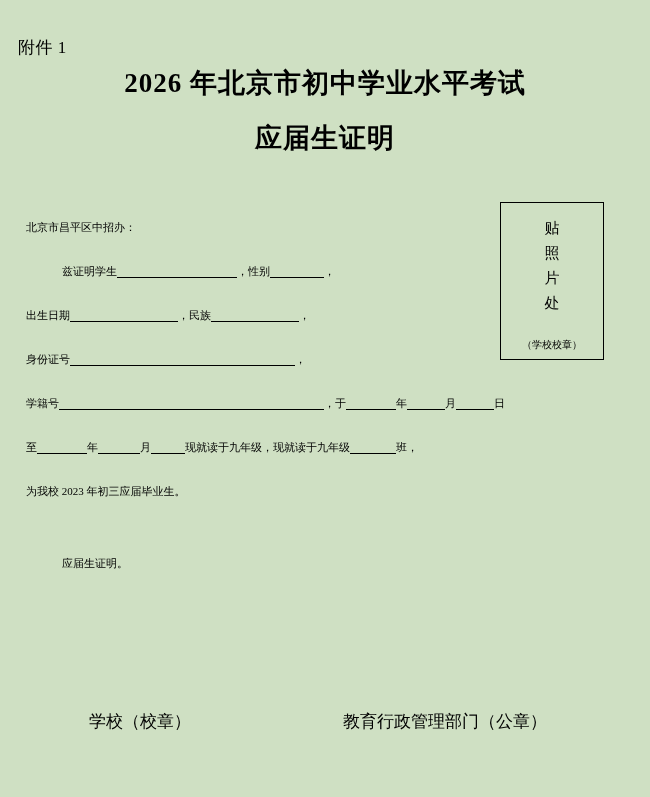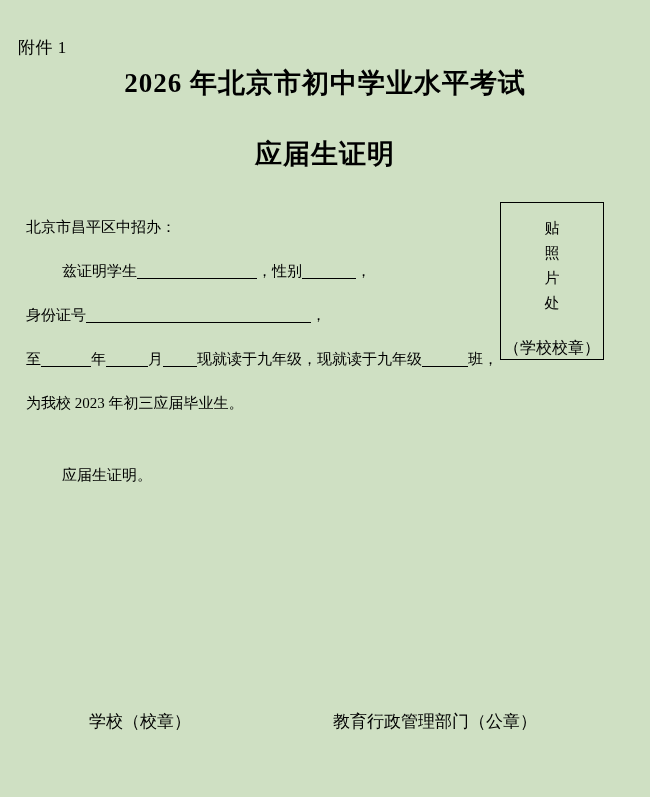--- a/index.html
+++ b/index.html
@@ -37,28 +37,28 @@
     text-align: center;
   }
   .title-line {
     font-size: 27px;
     font-weight: bold;
     letter-spacing: 1px;
     line-height: 1.0;
     font-family: "Liberation Serif", serif;
   }
   .title-line.second {
-    margin-top: 44px;
+    margin-top: 28px;
   }
   .body-block {
     position: absolute;
     left: 26px;
     top: 205px;
     width: 600px;
-    font-size: 15px;
+    font-size: 11px;
     line-height: 44px;
     font-family: "Liberation Serif", serif;
   }
   .line {
     white-space: nowrap;
   }
   .indent {
     display: inline-block;
     width: 36px;
   }
@@ -96,42 +96,42 @@
     font-size: 15px;
     line-height: 25px;
     margin-top: 0;
     font-family: "Liberation Serif", serif;
   }
   .photo-box .ch.first {
     margin-top: 13px;
   }
   .photo-box .seal {
     display: block;
-    font-size: 16px;
+    font-size: 10px;
     margin-top: 22px;
     font-family: "Liberation Serif", serif;
   }
   .footer {
     position: absolute;
     left: 0;
     top: 710px;
     width: 650px;
     font-size: 17px;
     font-family: "Liberation Serif", serif;
   }
   .footer .school {
     position: absolute;
     left: 78px;
     top: 0;
     white-space: nowrap;
     margin-left: 11px;
   }
   .footer .dept {
     position: absolute;
-    left: 333px;
+    left: 343px;
     top: 0;
     white-space: nowrap;
   }
 </style>
 </head>
 <body>
 
 <div class="page">
 
   <div class="attachment-label">附件 1</div>
@@ -144,25 +144,31 @@
   <div class="body-block">
 
     <div class="line">
       <span>北京市昌平区中招办：</span>
     </div>
 
     <div class="line">
       <span class="indent"></span><span>兹证明学生</span><span class="blank w120"></span><span>，性别</span><span class="blank w54"></span><span>，</span>
     </div>
 
+    <div class="line">
+      <span>出生日期</span><span class="blank w108"></span><span>，民族</span><span class="blank w88"></span><span>，</span>
+    </div>
 
     <div class="line">
       <span>身份证号</span><span class="blank w225"></span><span>，</span>
     </div>
 
+    <div class="line">
+      <span>学籍号</span><span class="blank w265"></span><span>，于</span><span class="blank w50"></span><span>年</span><span class="blank w38"></span><span>月</span><span class="blank w38"></span><span>日</span>
+    </div>
 
     <div class="line">
       <span>至</span><span class="blank w50"></span><span>年</span><span class="blank w42"></span><span>月</span><span class="blank w34"></span><span>现就读于九年级，现就读于九年级</span><span class="blank w46"></span><span>班，</span>
     </div>
 
     <div class="line">
       <span>为我校 2023 年初三应届毕业生。</span>
     </div>
 
     <div class="line" style="margin-top:28px;">

